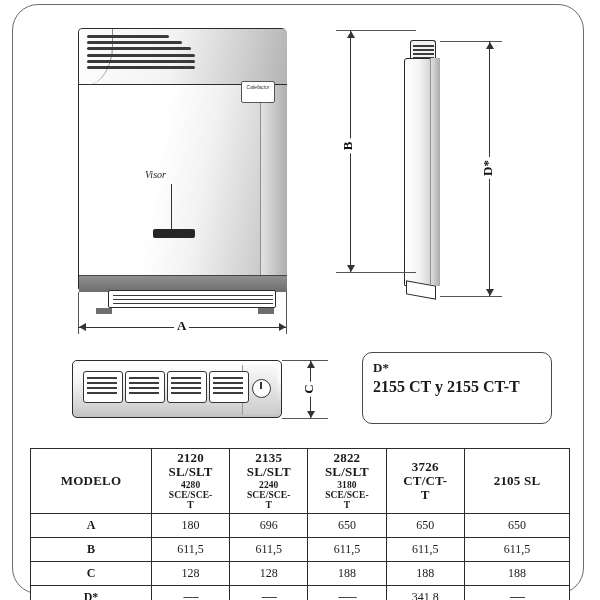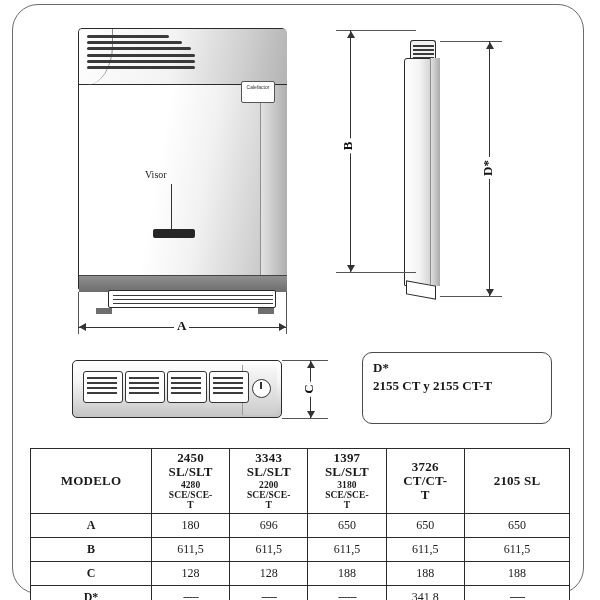--- a/index.html
+++ b/index.html
@@ -33,20 +33,21 @@
     background: #fff;
   }
 
   
   .front-unit {
     position: absolute;
     left: 78px;
     top: 28px;
     width: 208px;
     height: 262px;
+    font-style: italic;
   }
   .front-body {
     position: absolute;
     left: 0; top: 0;
     width: 208px; height: 262px;
     border: 1.6px solid #2a2a2a;
     border-radius: 4px 4px 2px 2px;
     background: linear-gradient(100deg, #ffffff 0%, #ffffff 40%, #f0f0f0 62%, #d8d8d8 82%, #bdbdbd 100%);
     box-sizing: border-box;
   }
@@ -341,21 +342,21 @@
     font-size: 13px;
     font-family: "Liberation Serif", serif;
     margin-bottom: 2px;
   }
   .note-text {
     font-size: 11px;
     line-height: 1.25;
     font-family: "Liberation Serif", serif;
   }
   .note-models {
-    font-size: 13px;
+    font-size: 16px;
     font-weight: bold;
     font-family: "Liberation Serif", serif;
   }
 
   
   .spec-table {
     position: absolute;
     left: 30px;
     top: 448px;
     width: 540px;
@@ -506,29 +507,29 @@
     <div class="note-models">2155 CT y 2155 CT-T</div>
   </div>
 
   <table class="spec-table">
     <thead>
       <tr>
         <th style="width:88px;">
           <span class="hdr-main">MODELO</span>
         </th>
         <th>
-          <span class="hdr-main">2450 SL/SLT</span>
+          <span class="hdr-main">2120 SL/SLT</span>
           <span class="hdr-sub">4280 SCE/SCE-T</span>
         </th>
         <th>
-          <span class="hdr-main">3343 SL/SLT</span>
-          <span class="hdr-sub">2200 SCE/SCE-T</span>
+          <span class="hdr-main">2135 SL/SLT</span>
+          <span class="hdr-sub">2240 SCE/SCE-T</span>
         </th>
         <th>
-          <span class="hdr-main">1397 SL/SLT</span>
+          <span class="hdr-main">2822 SL/SLT</span>
           <span class="hdr-sub">3180 SCE/SCE-T</span>
         </th>
         <th>
           <span class="hdr-main">3726 CT/CT-T</span>
           <span class="hdr-sub"></span>
         </th>
         <th style="width:72px;border-radius:11px;">
           <span class="hdr-main">2105 SL</span>
           <span class="hdr-sub"></span>
         </th>

